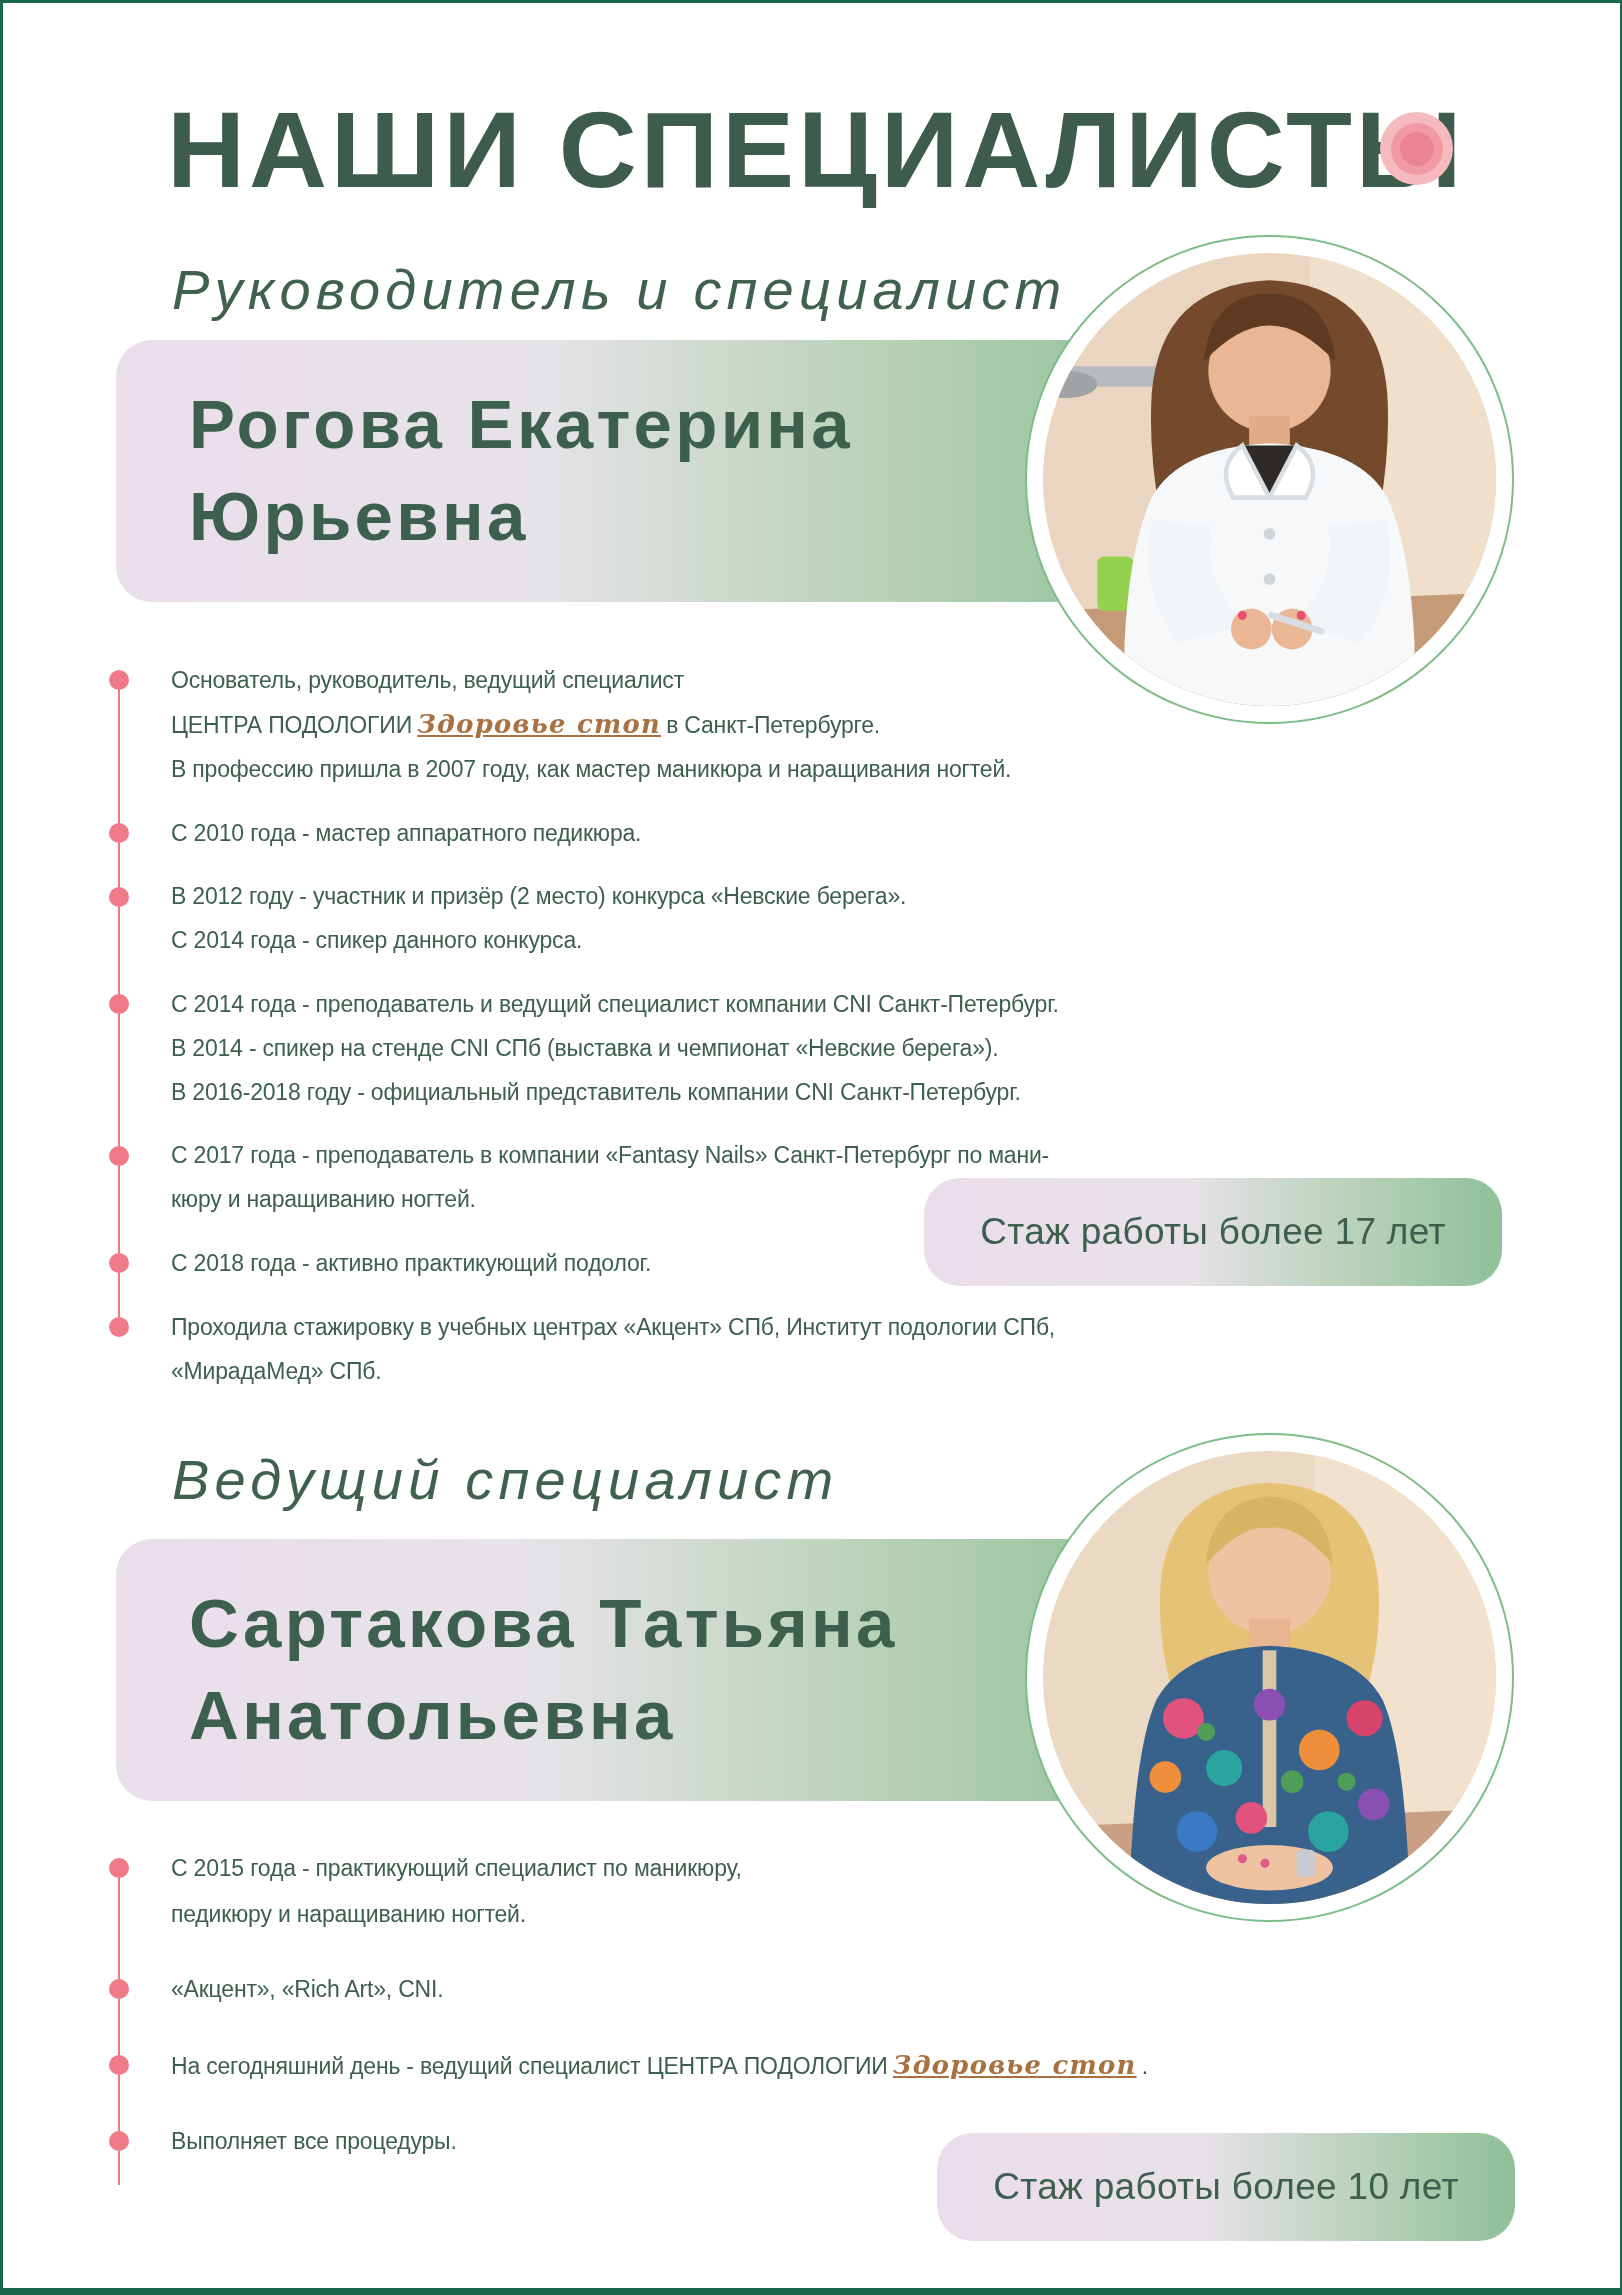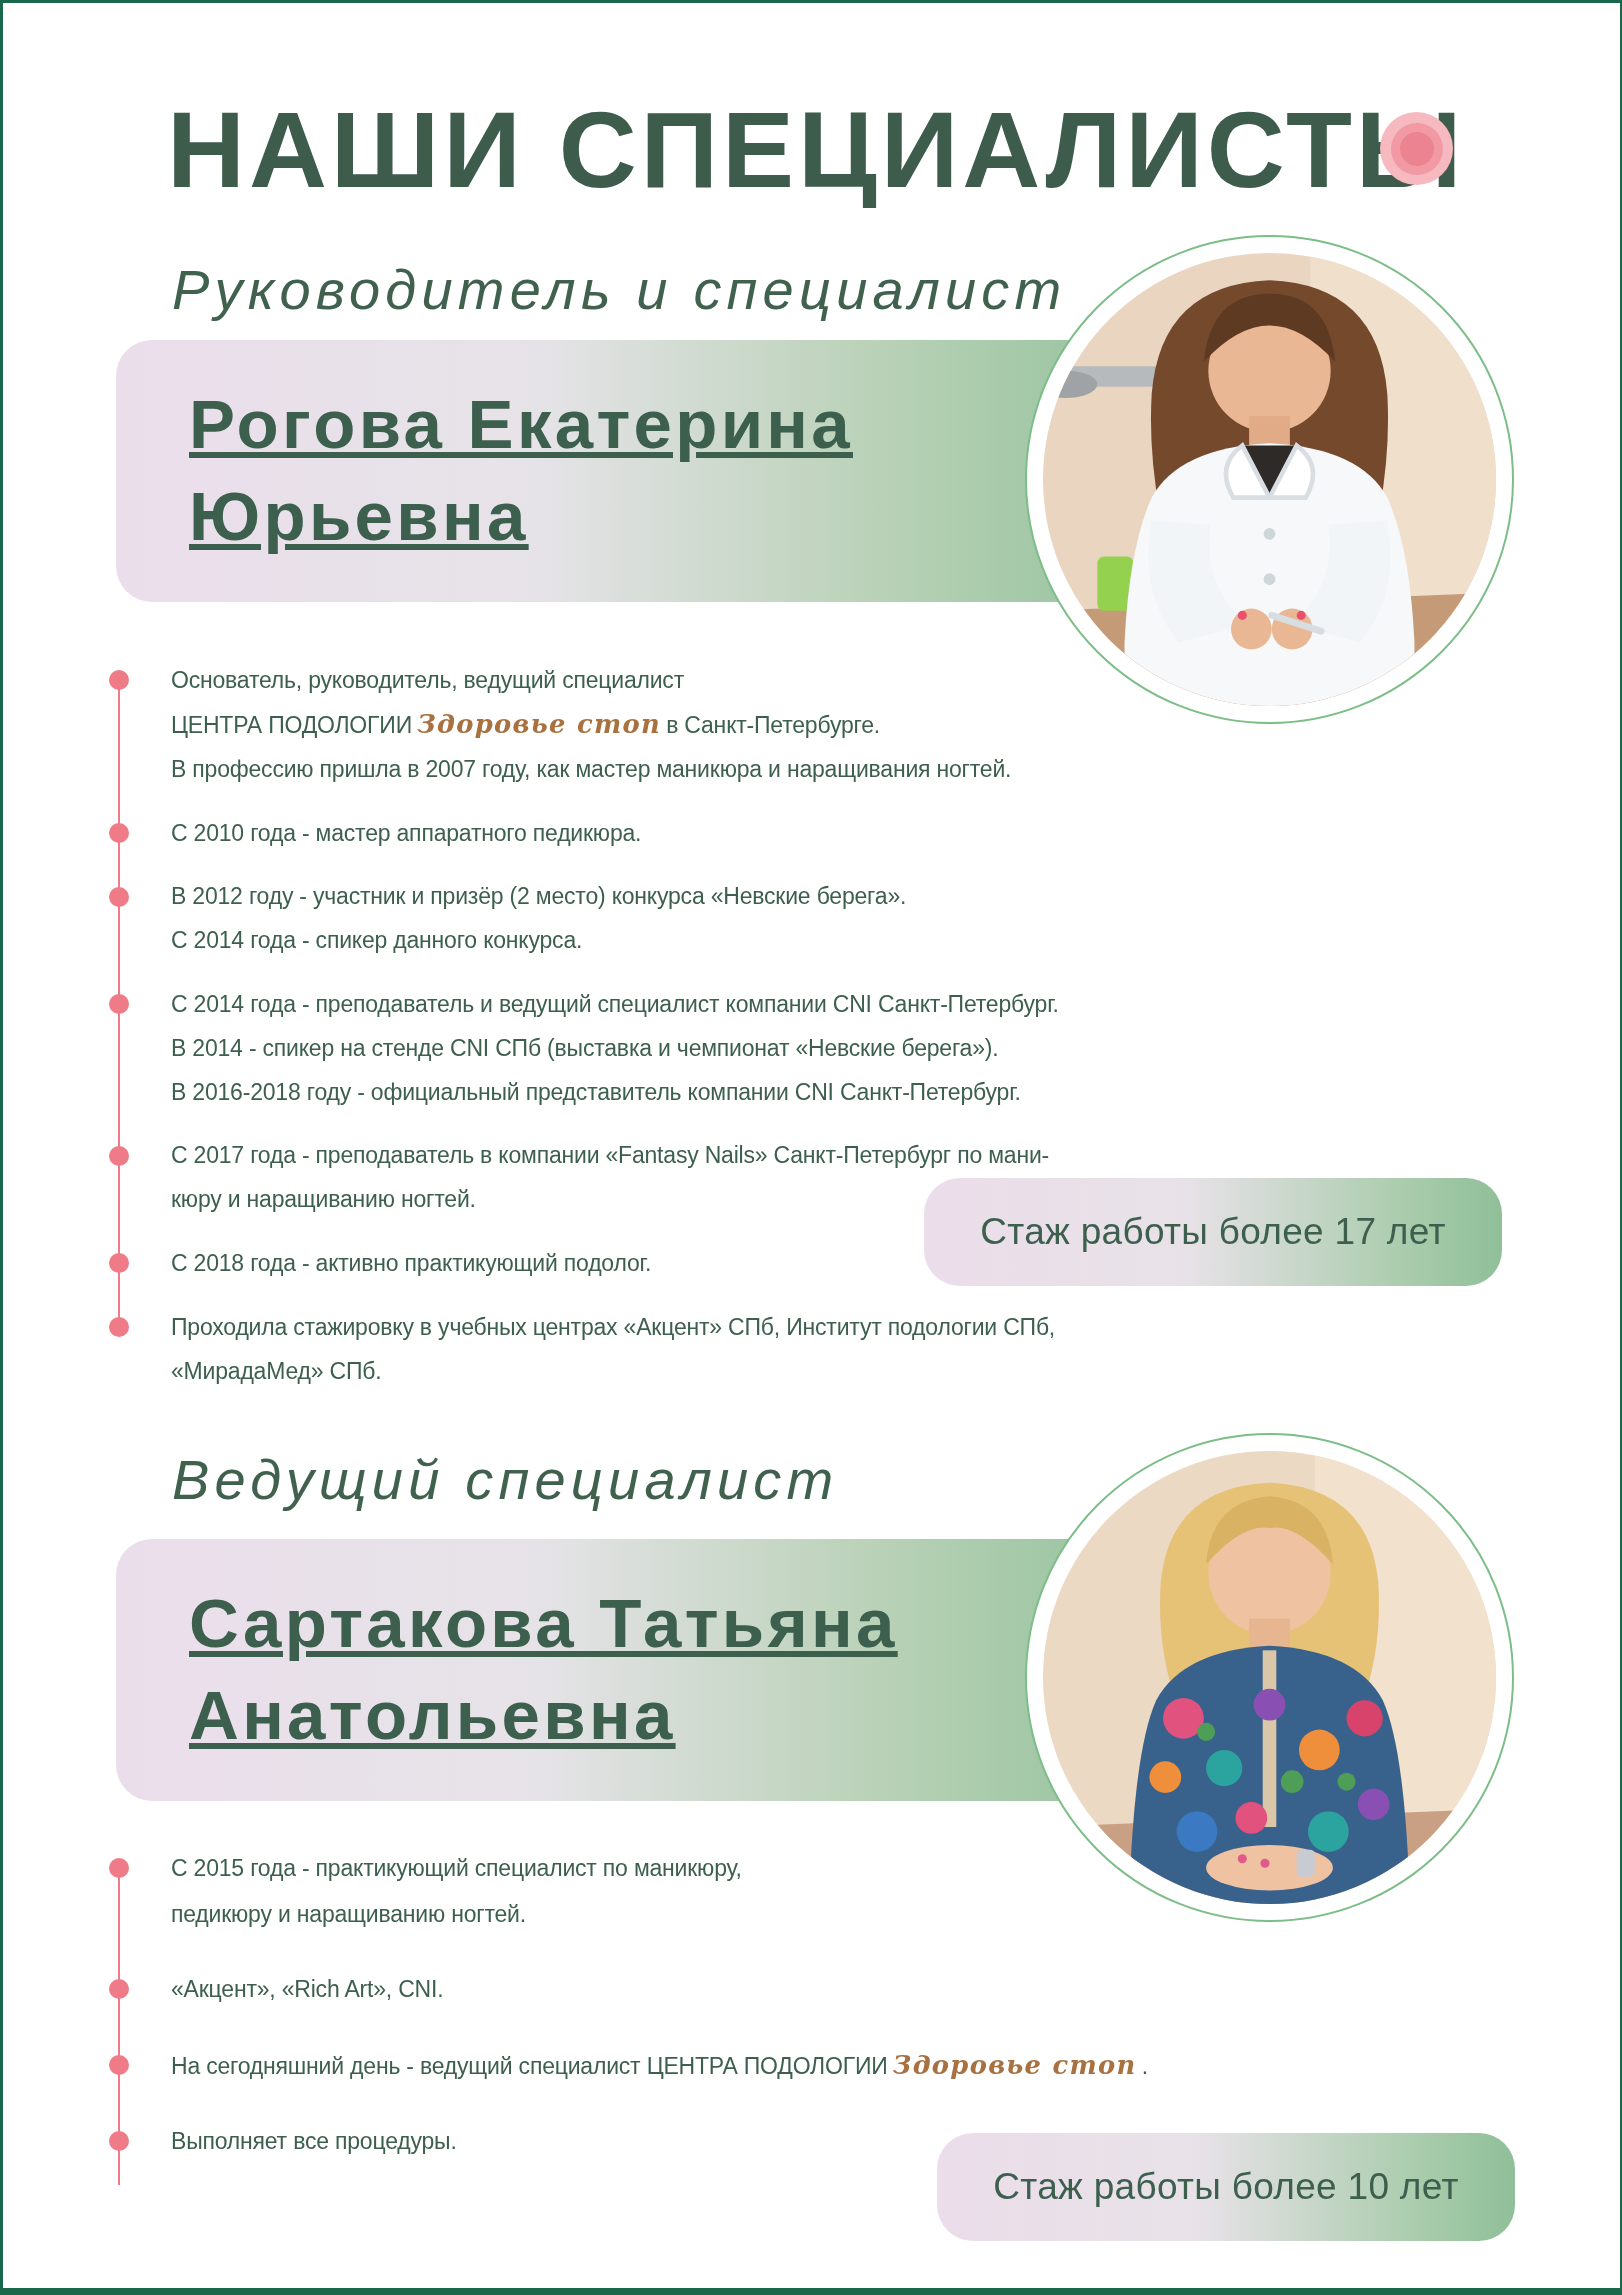--- a/index.html
+++ b/index.html
@@ -35,21 +35,21 @@
     border-radius:36px;
     background:linear-gradient(90deg,#ebdeeb 0%,#e6e3e8 40%,#bad2b8 72%,#92c19b 100%);
     z-index:1;
     display:flex;flex-direction:column;justify-content:center;
     padding-left:73px;box-sizing:border-box;
   }
   #card1{top:337px;}
   #card2{top:1536px;}
   .name-line{
     font-size:69px;line-height:92px;font-weight:700;
-    letter-spacing:3.3px;color:#3c5f4e;white-space:nowrap;text-decoration:underline;
+    letter-spacing:3.3px;color:#3c5f4e;white-space:nowrap;
   }
   .photo-ring{
     position:absolute;left:1022px;width:489px;height:489px;
     border-radius:50%;border:2px solid #7cbd88;background:#ffffff;
     box-sizing:border-box;display:flex;align-items:center;justify-content:center;
     z-index:3;
   }
   #photo1{top:232px;}
   #photo2{top:1430px;}
   .photo{width:453px;height:453px;border-radius:50%;overflow:hidden;}
@@ -66,21 +66,21 @@
     font-size:23px;line-height:44px;color:#3d5f4e;letter-spacing:-0.2px;}
   #list2 .item{line-height:46px;margin-bottom:29.4px;}
   .item::before{
     content:"";position:absolute;left:0;top:12.4px;width:20px;height:20px;
     border-radius:50%;background:#ef7b88;
   }
   #list2 .item::before{top:13px;}
   .line{white-space:nowrap;}
   .brand{
     font-family:"DejaVu Serif",serif;font-style:italic;font-weight:700;
-    color:#a8713f;font-size:1.12em;letter-spacing:1.3px;padding:0 5.2px;
+    color:#a8713f;font-size:1.12em;letter-spacing:1.3px;padding:0 5.2px;text-decoration:underline;
   }
   .badge{
     position:absolute;width:578px;height:108px;border-radius:36px;
     background:linear-gradient(90deg,#ebddea 0%,#e8e2e8 45%,#a7cbaa 85%,#8fbf98 100%);
     display:flex;align-items:center;justify-content:center;
     font-size:37px;color:#3d5f4e;letter-spacing:0.3px;white-space:nowrap;
     z-index:4;
   }
   #badge1{left:921px;top:1175px;}
   #badge2{left:934px;top:2130px;}

